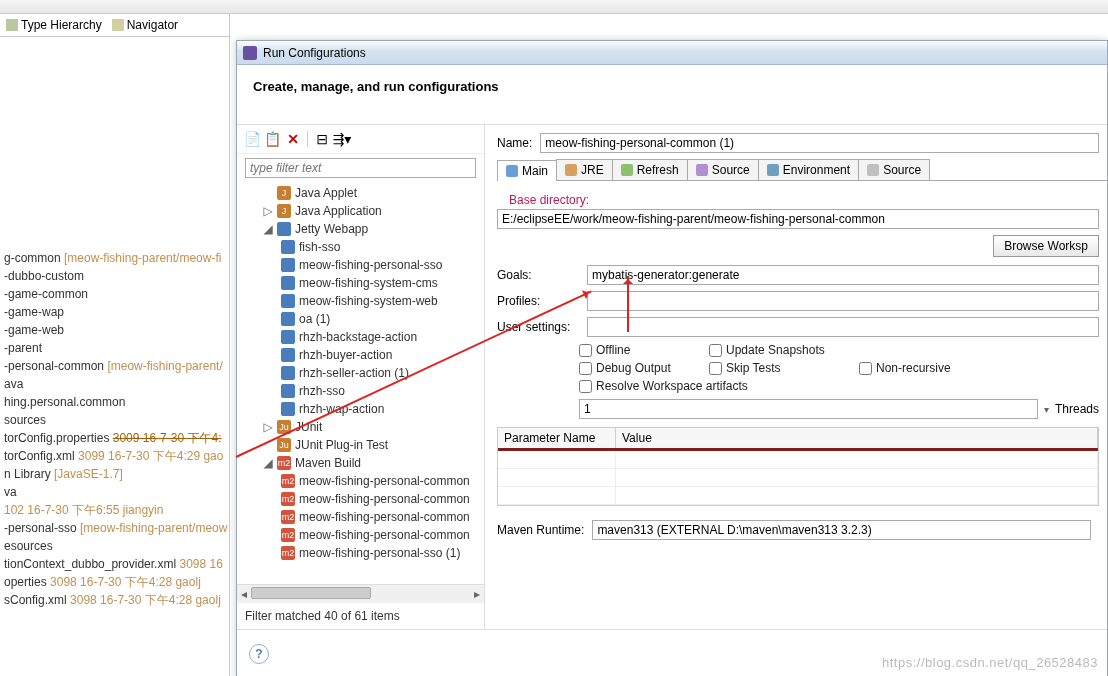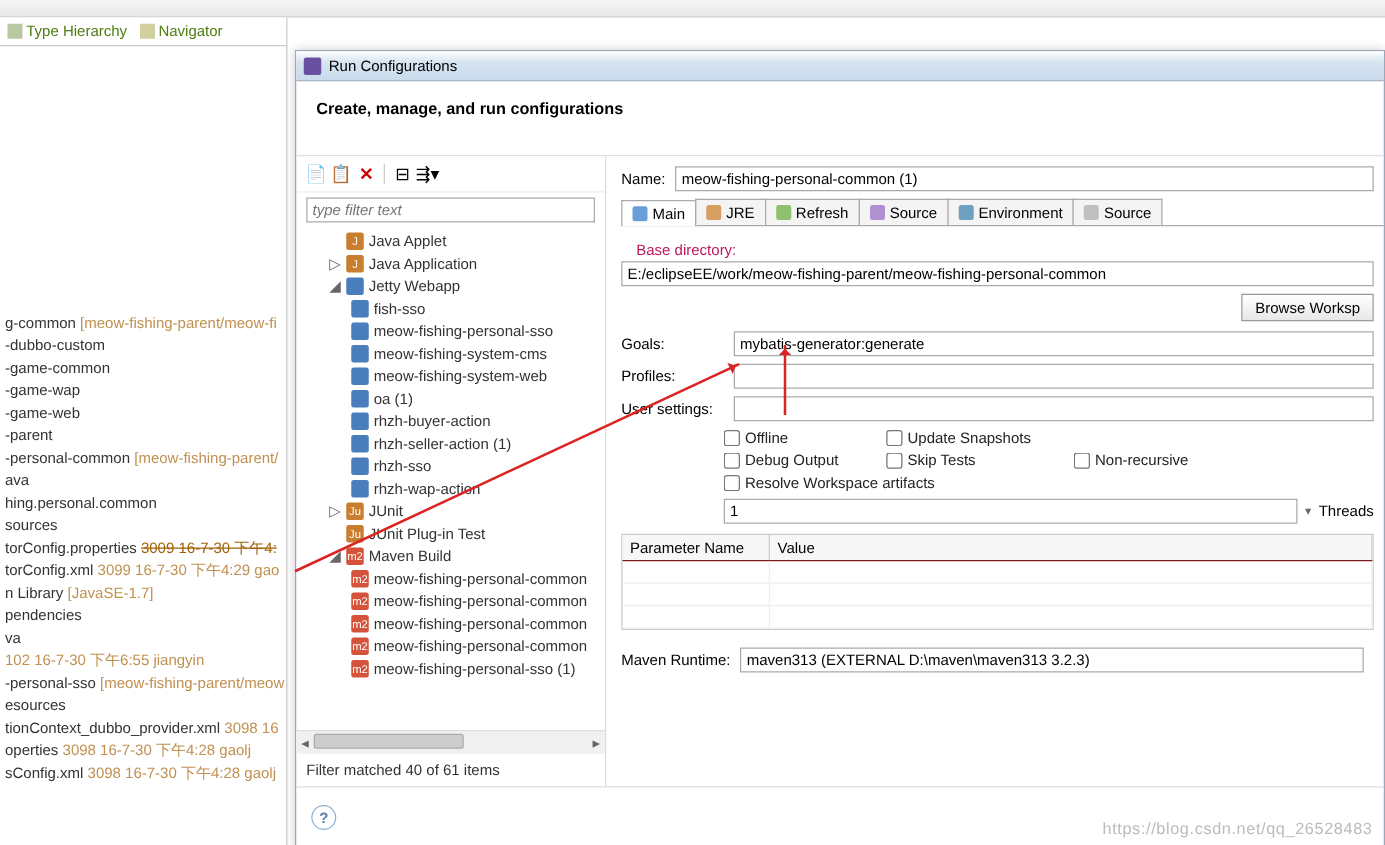--- a/index.html
+++ b/index.html
@@ -5,21 +5,21 @@
 * { box-sizing: border-box; font-family: "Segoe UI", Tahoma, sans-serif; font-size: 12px; }
 body { margin: 0; padding: 0; background: #fff; width: 1108px; height: 676px; overflow: hidden; position: relative; }
 
 .top-toolbar { height: 14px; background: linear-gradient(#f5f5f5,#e8e8e8); border-bottom: 1px solid #ccc; display: flex; align-items: center; padding: 0 4px; gap: 4px; }
 .top-toolbar .ticon { width: 16px; height: 12px; display: inline-block; }
 
 .workspace { display: flex; height: calc(100% - 14px); }
 
 .left-panel { width: 230px; border-right: 1px solid #ccc; background: #fff; display: flex; flex-direction: column; overflow: hidden; }
 .left-tabs { padding: 4px 6px; border-bottom: 1px solid #ccc; color: #555; display: flex; gap: 10px; align-items: center; }
-.left-tabs .tab-item { display: flex; align-items: center; gap: 3px; color: #4d7c0f; }
+.left-tabs .tab-item { display: flex; align-items: center; gap: 3px; color: #000000; }
 .left-tree { flex: 1; padding: 2px 0; overflow: hidden; line-height: 18px; }
 .left-tree .row { white-space: nowrap; padding: 0 0 0 4px; color: #333; }
 .left-tree .muted { color: #c09050; }
 .left-tree .strike { color: #a16207; text-decoration: line-through; }
 
 .dialog { position: absolute; left: 236px; top: 40px; width: 872px; height: 640px; background: #fff; border: 1px solid #9aa7b6; box-shadow: 0 0 8px rgba(0,0,0,.2); }
 .dialog-title { height: 24px; background: linear-gradient(#fdfefe, #d6e4f0 40%, #c9dbed); border-bottom: 1px solid #a8b6c7; display: flex; align-items: center; padding: 0 6px; gap: 6px; }
 .dialog-title .eicon { width: 14px; height: 14px; background: #6a50a0; border-radius: 2px; display:inline-block; }
 .dialog-header { padding: 14px 16px 30px; border-bottom: 1px solid #ddd; }
 .dialog-header .htxt { font-weight: bold; font-size: 13px; }
@@ -60,21 +60,21 @@
 .form-area .btn-row { text-align: right; margin-top: 6px; }
 .form-area button { padding: 3px 10px; border: 1px solid #999; background: linear-gradient(#fff,#e8e8e8); }
 .grid2 { display: grid; grid-template-columns: 82px 1fr; gap: 6px 8px; align-items: center; margin-top: 8px; }
 .checks { display: grid; grid-template-columns: 130px 150px 150px; gap: 4px 0; margin-top: 6px; margin-left: 82px; }
 .checks .ck { display: flex; align-items: center; gap: 4px; color: #222; }
 .checks input { margin:0; }
 .checks .wide { grid-column: 1 / span 3; align-items: center; }
 .threads-row { margin: 6px 0 8px 82px; display: flex; align-items: center; gap: 6px; }
 .threads-row input { width: 34px; border: 1px solid #aaa; padding: 1px 3px; }
 .param-table { border: 1px solid #ccc; margin-top: 4px; }
-.param-table .phdr { display: flex; border-bottom: 1px solid #7f1d1d; background: #f7f7f7; }
+.param-table .phdr { display: flex; border-bottom: 3px solid #7f1d1d; background: #f7f7f7; }
 .param-table .phdr div { padding: 3px 6px; border-right: 1px solid #ccc; }
 .param-table .pcell1 { width: 118px; }
 .param-table .pcell2 { flex: 1; }
 .param-table .prow { display: flex; height: 18px; border-bottom: 1px solid #eee; }
 .param-table .prow div { border-right: 1px solid #eee; }
 .runtime-row { display: flex; align-items: center; gap: 8px; margin-top: 14px; padding-right: 8px; }
 .runtime-row input { flex: 1; border: 1px solid #aaa; padding: 2px 4px; }
 
 .dialog-footer { height: 48px; border-top: 1px solid #ddd; padding: 8px 12px; display: flex; align-items: center; }
 .help-icon { width: 20px; height: 20px; border: 1px solid #8cb0d7; border-radius: 50%; color: #5a7daa; display: flex; align-items: center; justify-content: center; font-weight: bold; }
@@ -116,21 +116,20 @@
         <div class="row">-game-wap</div>
         <div class="row">-game-web</div>
         <div class="row">-parent</div>
         <div class="row">-personal-common <span class="muted">[meow-fishing-parent/</span></div>
         <div class="row">ava</div>
         <div class="row">hing.personal.common</div>
         <div class="row">sources</div>
         <div class="row">torConfig.properties <span class="strike">3009  16-7-30  下午4:</span></div>
         <div class="row">torConfig.xml <span class="muted">3099  16-7-30 下午4:29  gao</span></div>
         <div class="row">n Library <span class="muted">[JavaSE-1.7]</span></div>
-        <div class="row">pendencies</div>
         <div class="row">va</div>
         <div class="row"></div>
         <div class="row"><span class="muted">102  16-7-30 下午6:55  jiangyin</span></div>
         <div class="row">-personal-sso <span class="muted">[meow-fishing-parent/meow</span></div>
         <div class="row">esources</div>
         <div class="row">tionContext_dubbo_provider.xml <span class="muted">3098  16</span></div>
         <div class="row">operties <span class="muted">3098  16-7-30 下午4:28  gaolj</span></div>
         <div class="row">sConfig.xml <span class="muted">3098  16-7-30 下午4:28  gaolj</span></div>
       </div>
   </div>
@@ -185,20 +184,24 @@
             <span class="ic"></span>
             <span class="lbl">meow-fishing-system-cms</span>
           </div>
           <div class="trow d2">
             <span class="ic"></span>
             <span class="lbl">meow-fishing-system-web</span>
           </div>
           <div class="trow d2">
             <span class="ic"></span>
             <span class="lbl">oa (1)</span>
+          </div>
+          <div class="trow d2">
+            <span class="ic"></span>
+            <span class="lbl">rhzh-backstage-action</span>
           </div>
           <div class="trow d2">
             <span class="ic"></span>
             <span class="lbl">rhzh-buyer-action</span>
           </div>
           <div class="trow d2">
             <span class="ic"></span>
             <span class="lbl">rhzh-seller-action (1)</span>
           </div>
           <div class="trow d2">

